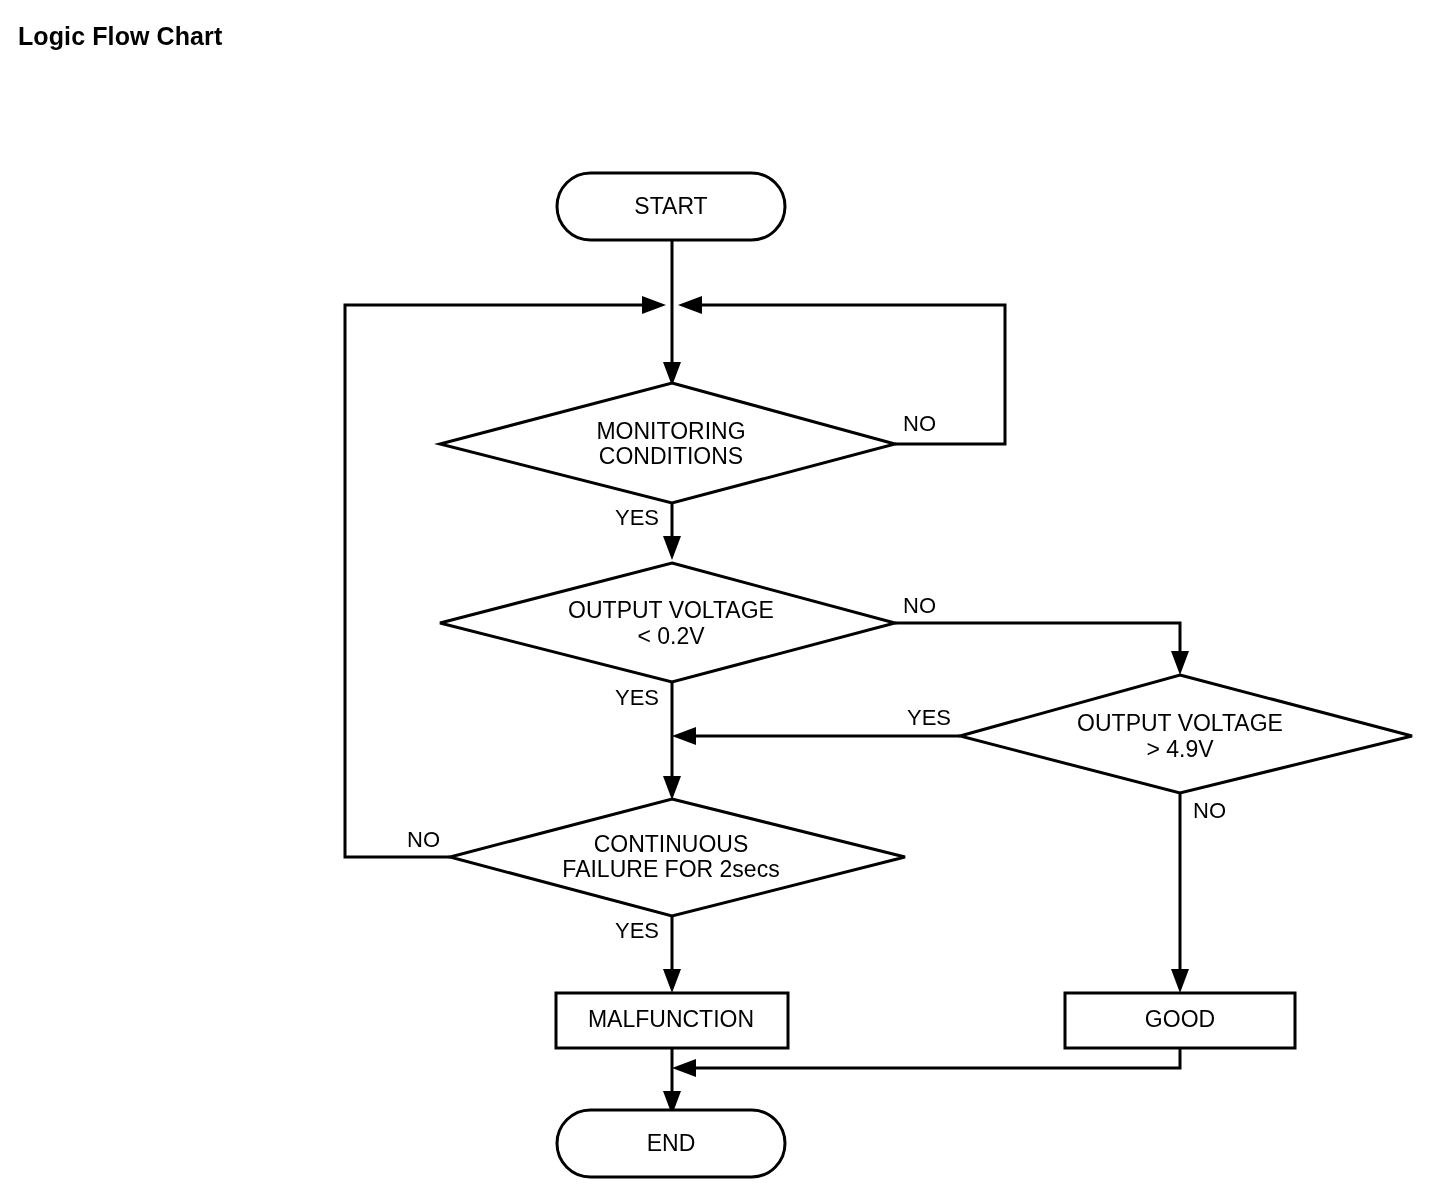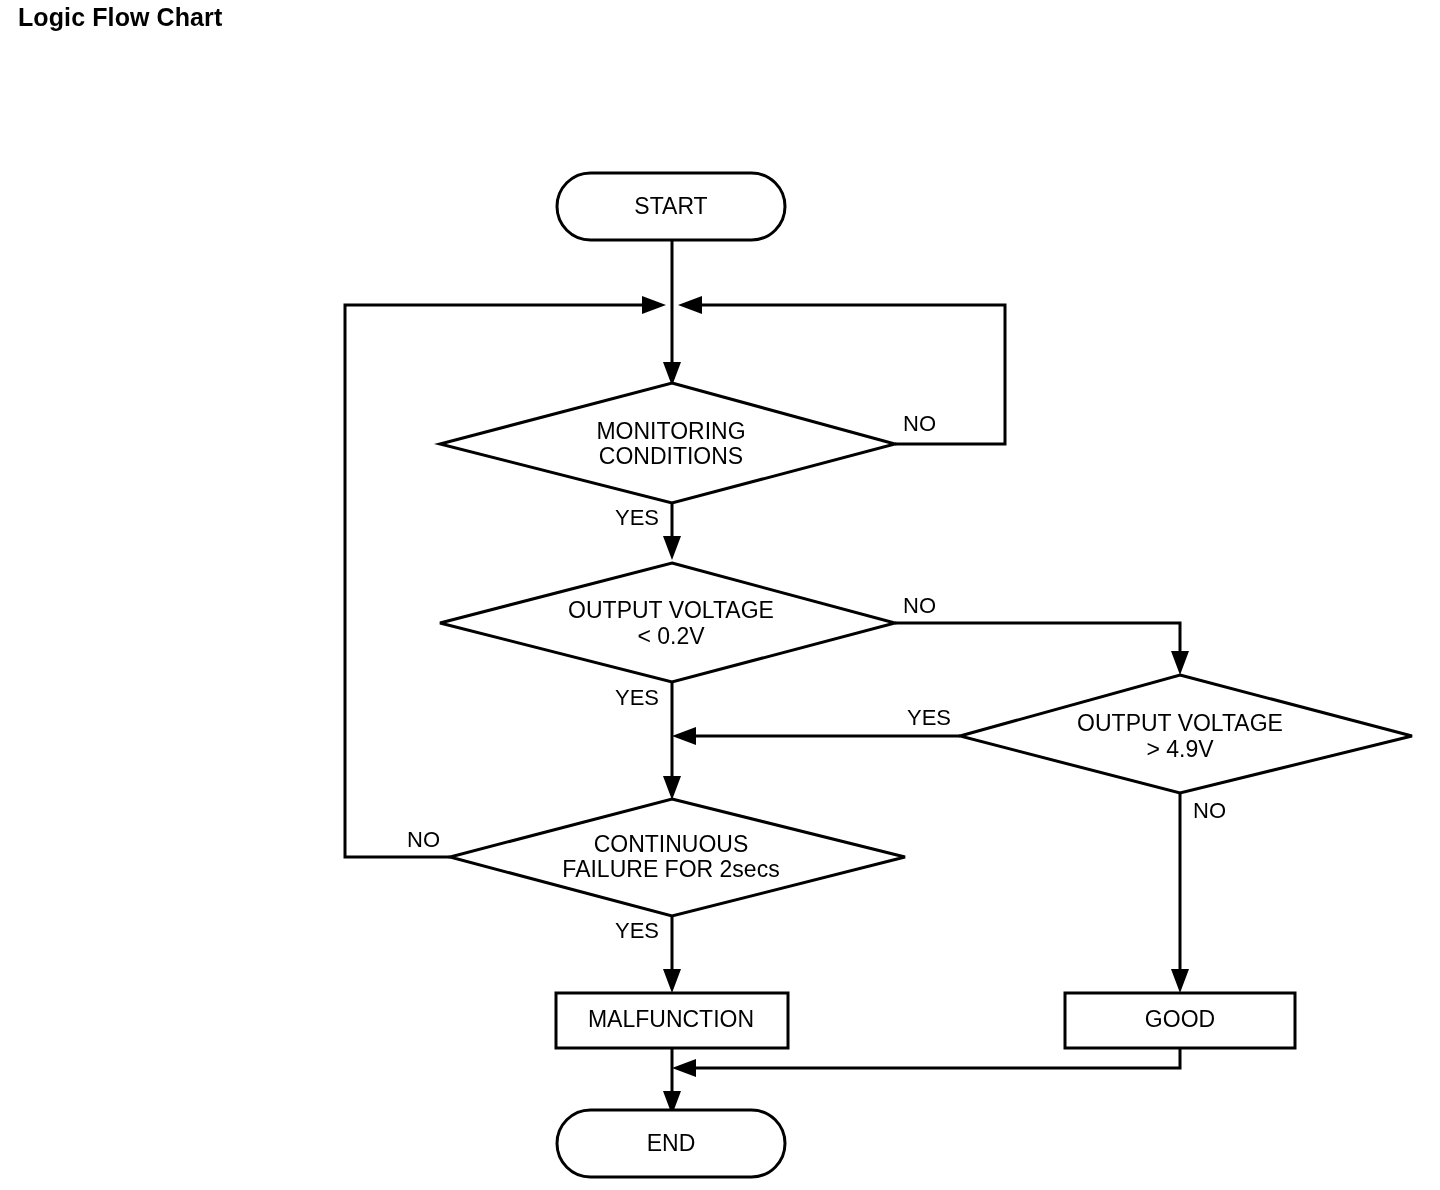--- a/index.html
+++ b/index.html
@@ -12,21 +12,21 @@
     width: 1440px;
     height: 1190px;
     font-family: "Liberation Sans", sans-serif;
     color: #000000;
     position: relative;
     overflow: hidden;
   }
   #page-title {
     position: absolute;
     left: 18px;
-    top: 3px;
+    top: 22px;
     font-size: 25px;
     font-weight: bold;
     letter-spacing: 0.1px;
     color: #000000;
     white-space: nowrap;
   }
   #flow-canvas {
     position: absolute;
     left: 0;
     top: 0;

